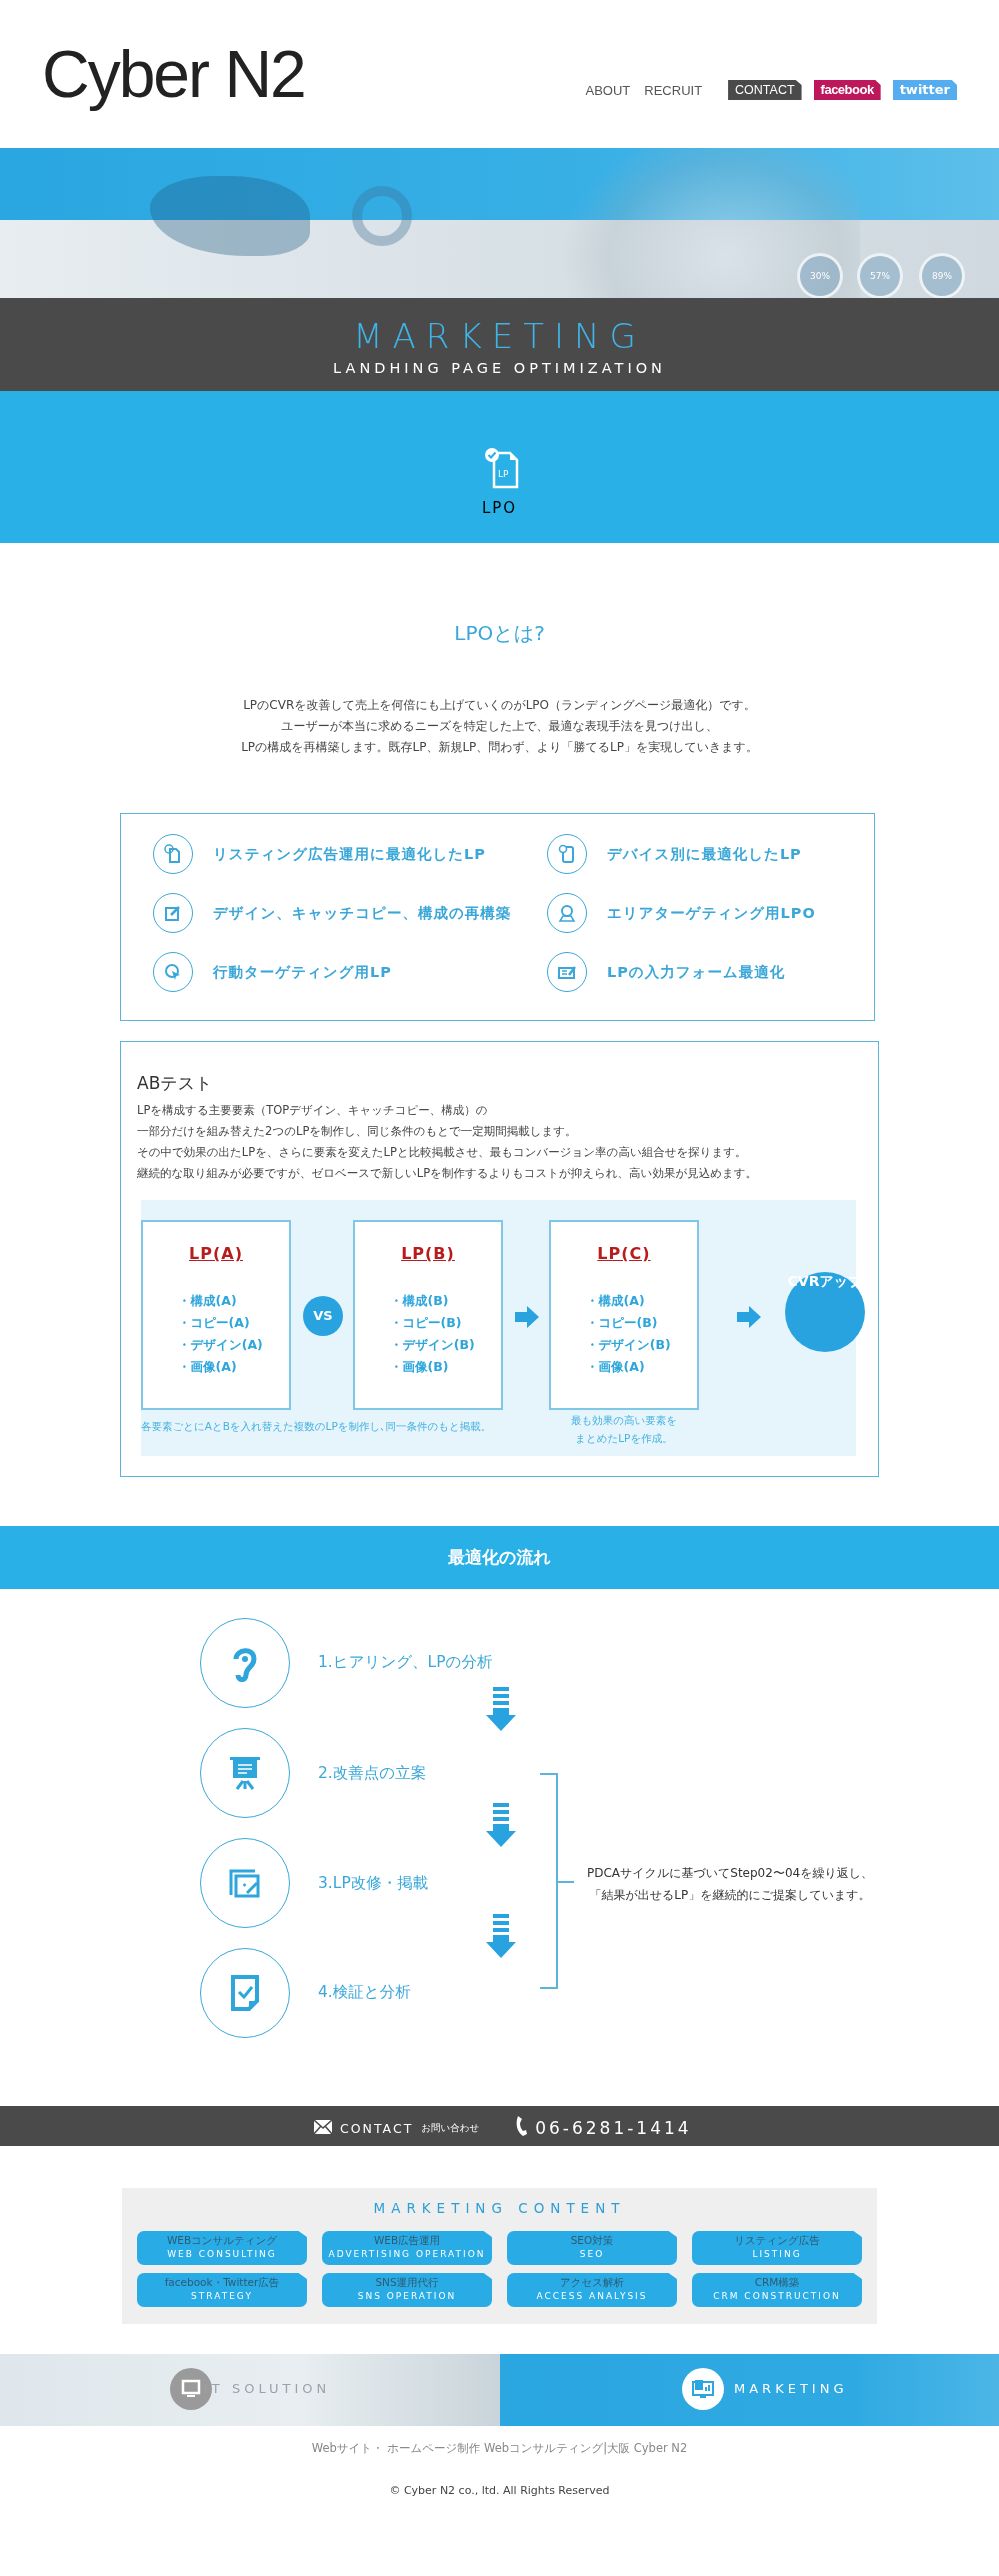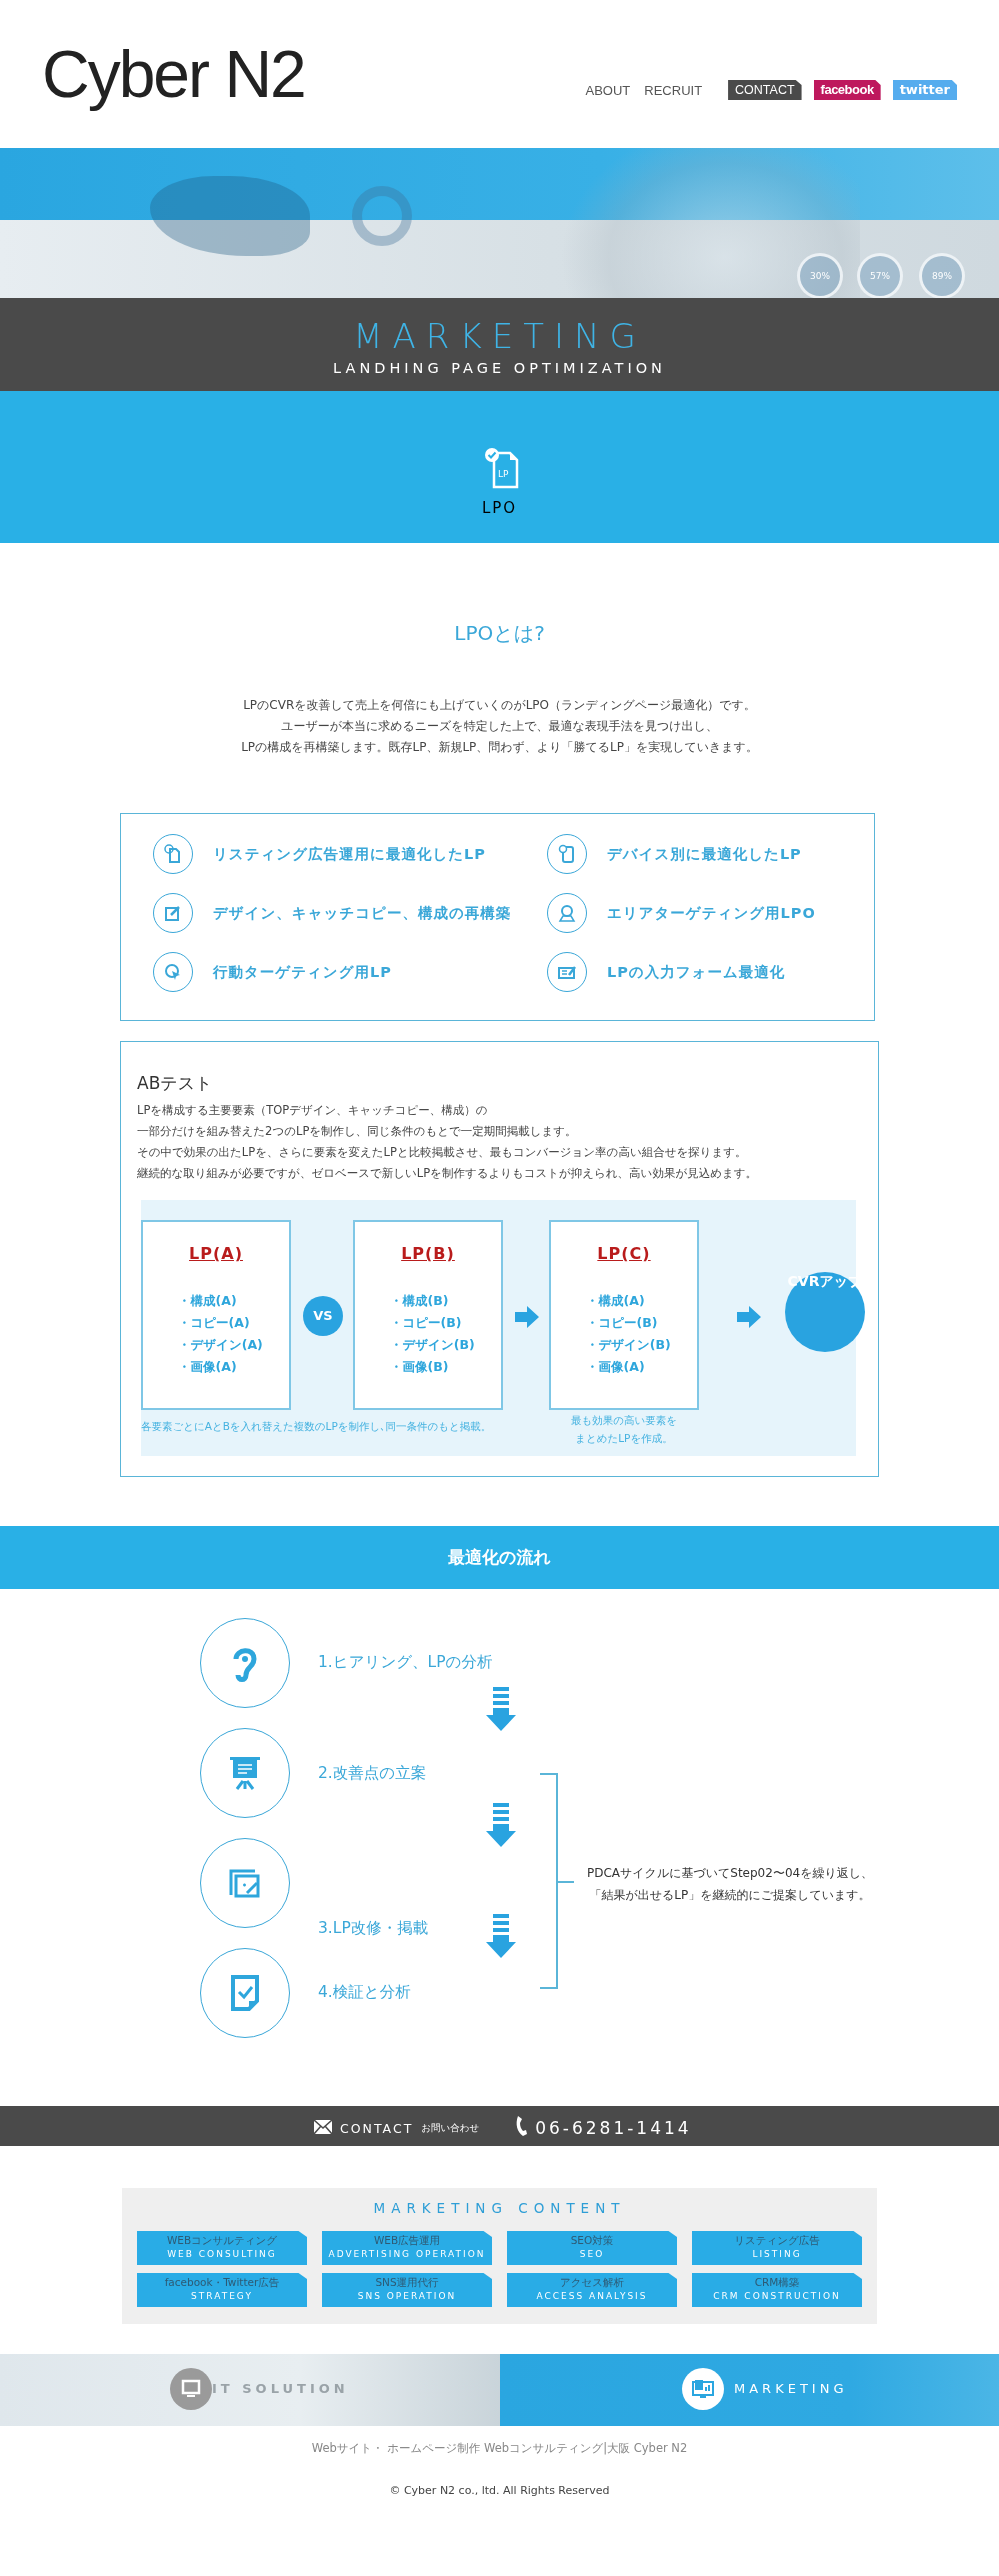--- a/index.html
+++ b/index.html
@@ -59,21 +59,21 @@
 .pdca{position:absolute;left:570px;width:320px;text-align:center;font-size:12px;color:#333;}
 
 #contact-bar{position:absolute;left:0;top:2106px;width:999px;height:40px;background:#4a4a4a;}
 #contact-inner{position:absolute;left:314px;top:10px;display:flex;align-items:center;color:#fff;}
 #contact-label{font-size:12.5px;letter-spacing:2px;margin-left:8px;}
 #contact-jp{font-size:9.5px;margin-left:8px;margin-right:36px;}
 #phone{font-size:17px;letter-spacing:3px;margin-left:8px;}
 
 #mc{position:absolute;left:122px;top:2188px;width:755px;height:136px;background:#efefef;}
 #mc-title{position:absolute;left:0;top:12px;width:100%;text-align:center;font-size:13.5px;letter-spacing:6px;color:#2e9ed6;}
-.mc-btn{position:absolute;width:170px;height:34px;background:#29ace6;clip-path:polygon(0 0,95% 0,100% 18%,100% 100%,0 100%);text-align:center;}
+.mc-btn{position:absolute;width:170px;height:34px;background:#29ace6;clip-path:polygon(0 0,95% 0,100% 18%,100% 100%,0 100%);text-align:center;border-radius:7px;}
 .mc-btn .jp{display:block;font-size:10.5px;color:#2e5a74;margin-top:3px;}
 .mc-btn .en{display:block;font-size:9px;color:#fff;letter-spacing:2px;margin-top:1px;}
 
 #banner-it{position:absolute;left:0;top:2354px;width:500px;height:72px;background:linear-gradient(90deg,#dfe7ec,#e8eef1 60%,#c9d4da);}
 #banner-mk{position:absolute;left:500px;top:2354px;width:500px;height:72px;background:linear-gradient(90deg,#2aa6e0,#2fa9e2 70%,#4bb6e6);}
 .ban-icon{position:absolute;top:14px;width:42px;height:42px;border-radius:50%;display:flex;align-items:center;justify-content:center;}
 .ban-label{position:absolute;top:27px;font-size:13px;letter-spacing:4px;}
 
 #footer-links{position:absolute;left:0;top:2441px;width:100%;text-align:center;font-size:11.5px;color:#888;}
 #copyright{position:absolute;left:0;top:2484px;width:100%;text-align:center;font-size:11px;color:#444;}
@@ -261,21 +261,21 @@
 <div class="step-text" style="top:1763px;">2.改善点の立案</div>
 
 <div class="step-circle" style="top:1838px;">
   <svg width="40" height="40" viewBox="0 0 40 40">
       <path d="M6 32 V8 H30" fill="none" stroke="#2ea6dc" stroke-width="3"></path>
       <rect x="11" y="13" width="22" height="20" fill="none" stroke="#2ea6dc" stroke-width="3"></rect>
       <path d="M22 30 L32 20" stroke="#2ea6dc" stroke-width="3"></path>
       <path d="M18 22 h3 M19.5 20.5 v3" stroke="#2ea6dc" stroke-width="1.5"></path>
     </svg>
 </div>
-<div class="step-text" style="top:1918px;">3.LP改修・掲載</div>
+<div class="step-text" style="top:1873px;">3.LP改修・掲載</div>
 
 <div class="step-circle" style="top:1948px;">
   <svg width="36" height="40" viewBox="0 0 36 40">
       <path d="M6 4 H30 V28 L22 36 H6 Z" fill="none" stroke="#2ea6dc" stroke-width="4"></path>
       <path d="M22 36 V28 H30" fill="#2ea6dc"></path>
       <path d="M12 19 L17 24 L25 14" fill="none" stroke="#2ea6dc" stroke-width="3"></path>
     </svg>
 </div>
 <div class="step-text" style="top:1982px;">4.検証と分析</div>
 
@@ -364,21 +364,21 @@
     </a>
 </div>
 
 <a id="banner-it">
   <div class="ban-icon" style="left:170px;background:#9a9a9a;">
     <svg width="20" height="20" viewBox="0 0 20 20">
         <rect x="2" y="2" width="16" height="12" fill="none" stroke="#fff" stroke-width="2.5"></rect>
         <rect x="6" y="16" width="8" height="2" fill="#fff"></rect>
       </svg>
   </div>
-  <span class="ban-label" style="left:212px;color:#9aa3a8;font-weight:bold;">IT SOLUTION</span>
+  <span class="ban-label" style="left:204px;color:#9aa3a8;">IT SOLUTION</span>
 </a>
 <a id="banner-mk">
   <div class="ban-icon" style="left:182px;background:#fff;">
     <svg width="24" height="22" viewBox="0 0 24 22">
         <rect x="2" y="4" width="20" height="13" fill="none" stroke="#2aa6e0" stroke-width="2"></rect>
         <rect x="4" y="2" width="8" height="10" fill="#2aa6e0"></rect>
         <path d="M15 13 V9 M18 13 V7" stroke="#2aa6e0" stroke-width="2"></path>
         <rect x="9" y="18" width="6" height="2" fill="#2aa6e0"></rect>
       </svg>
   </div>

